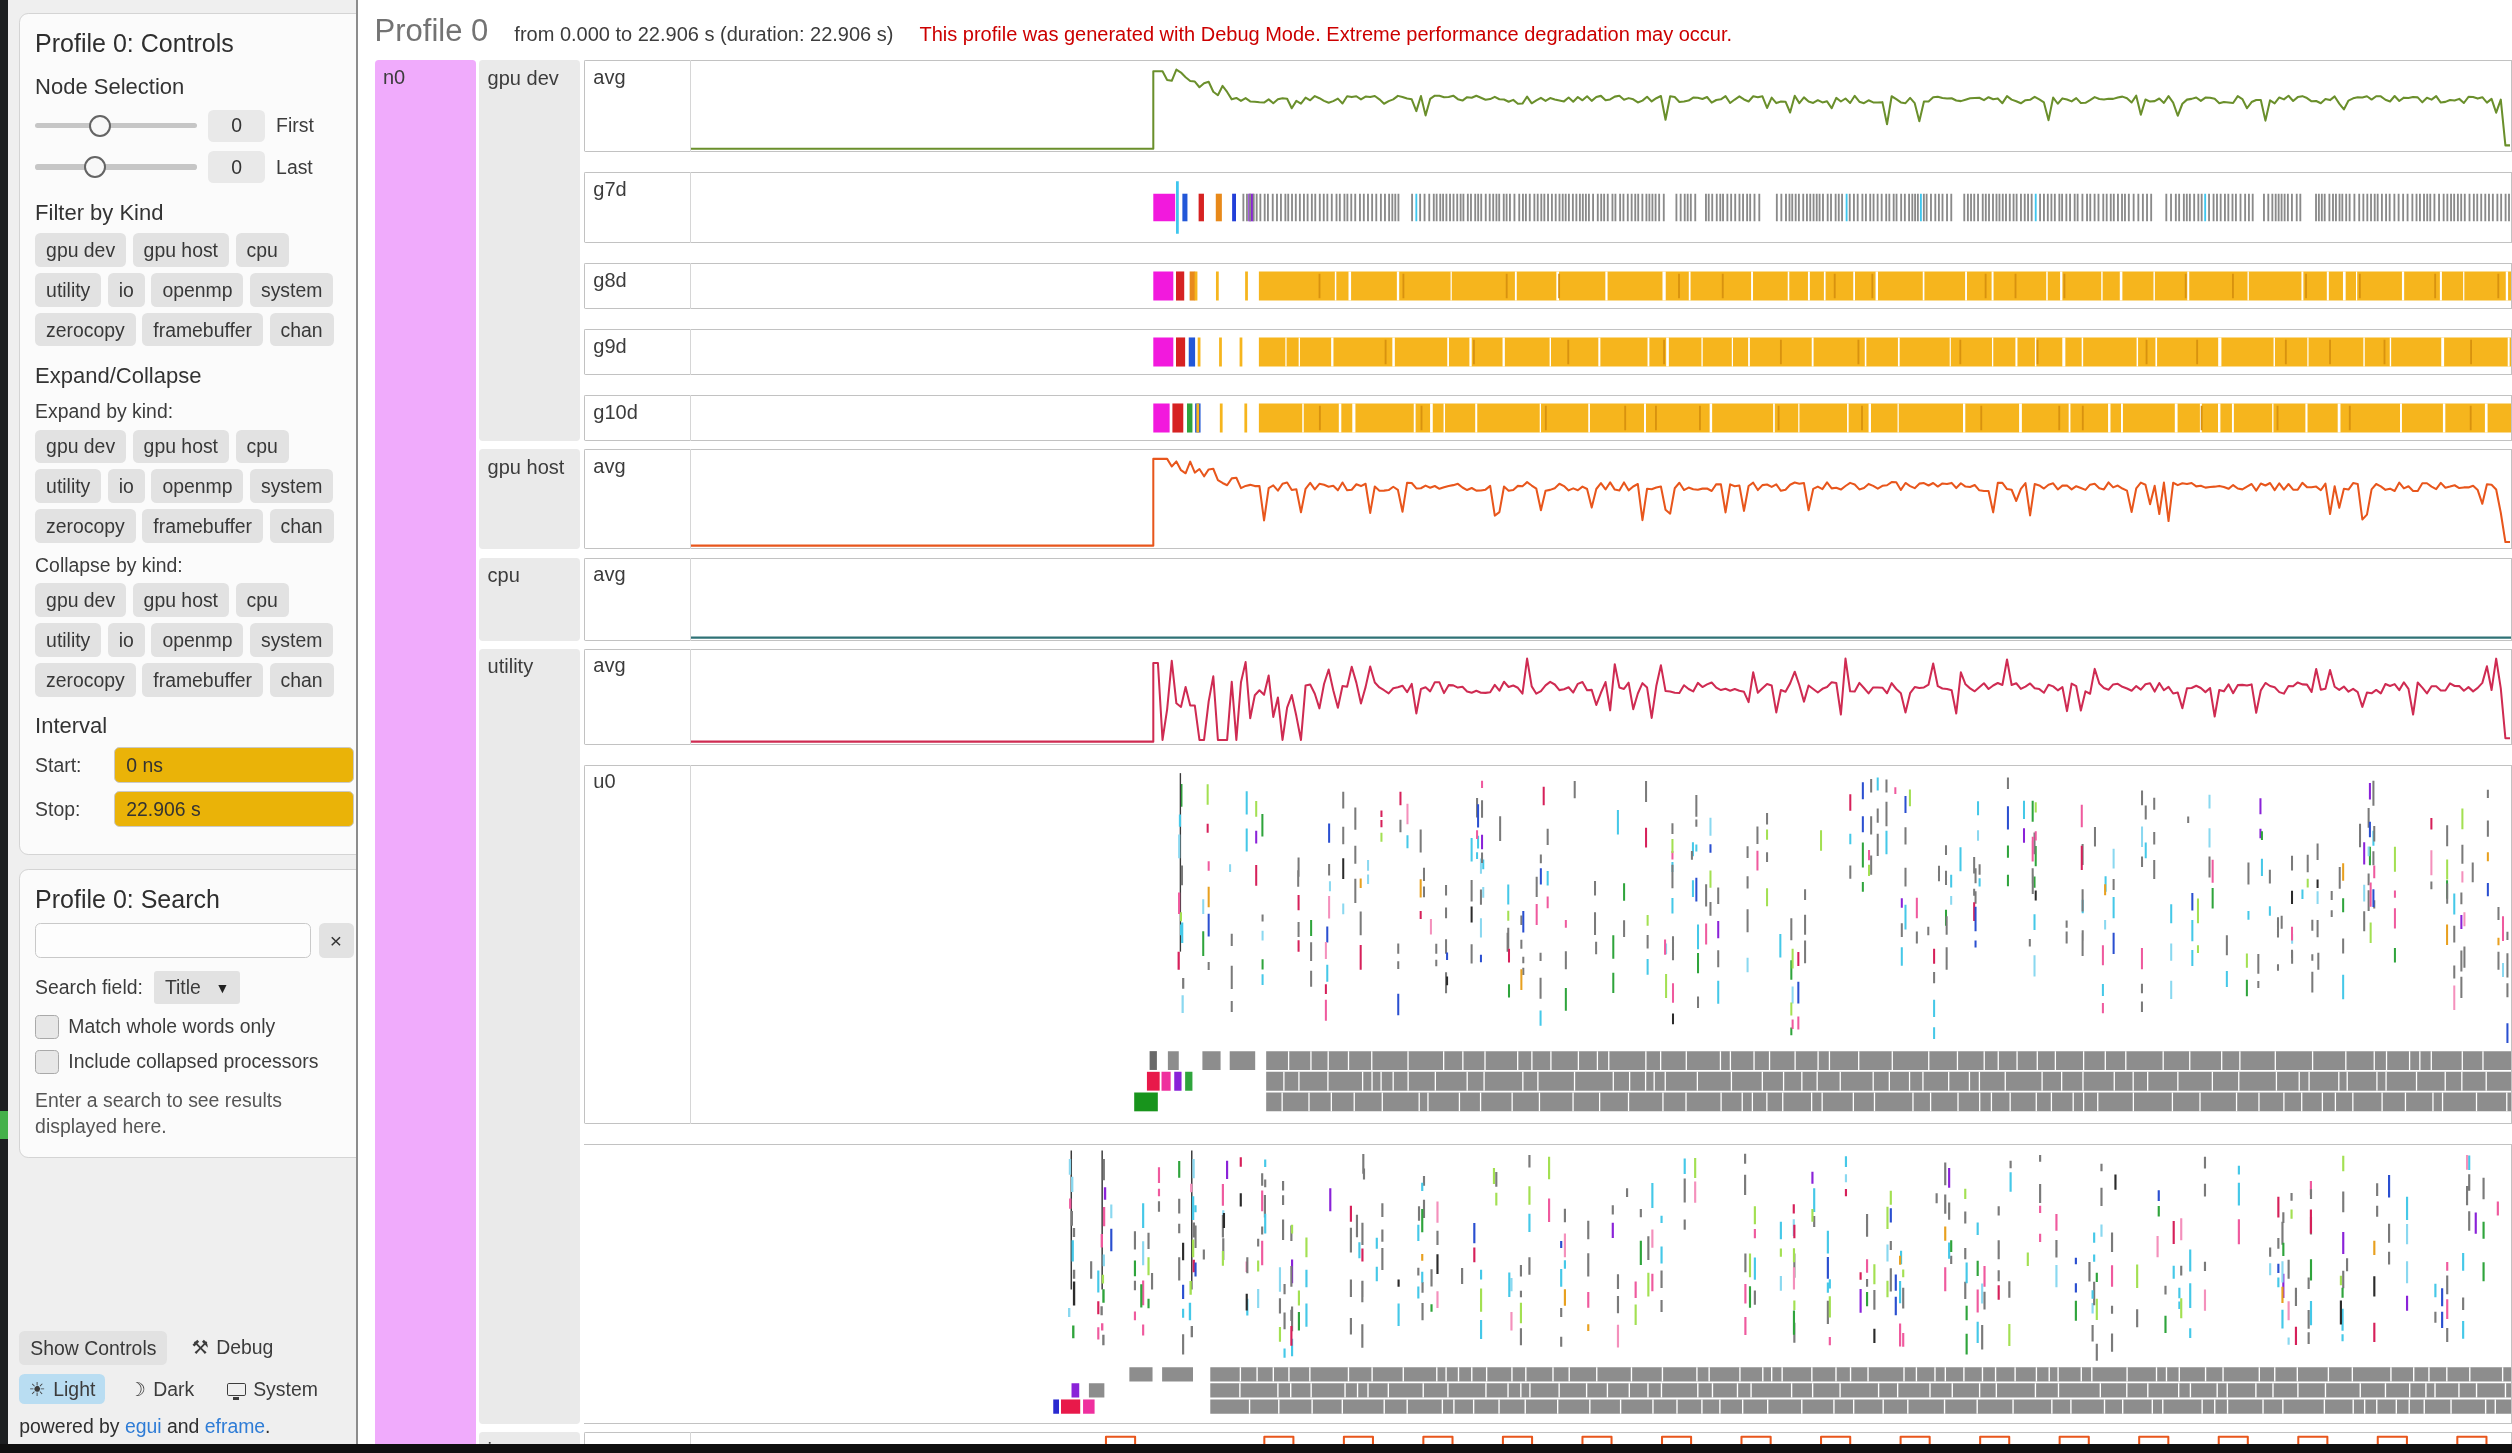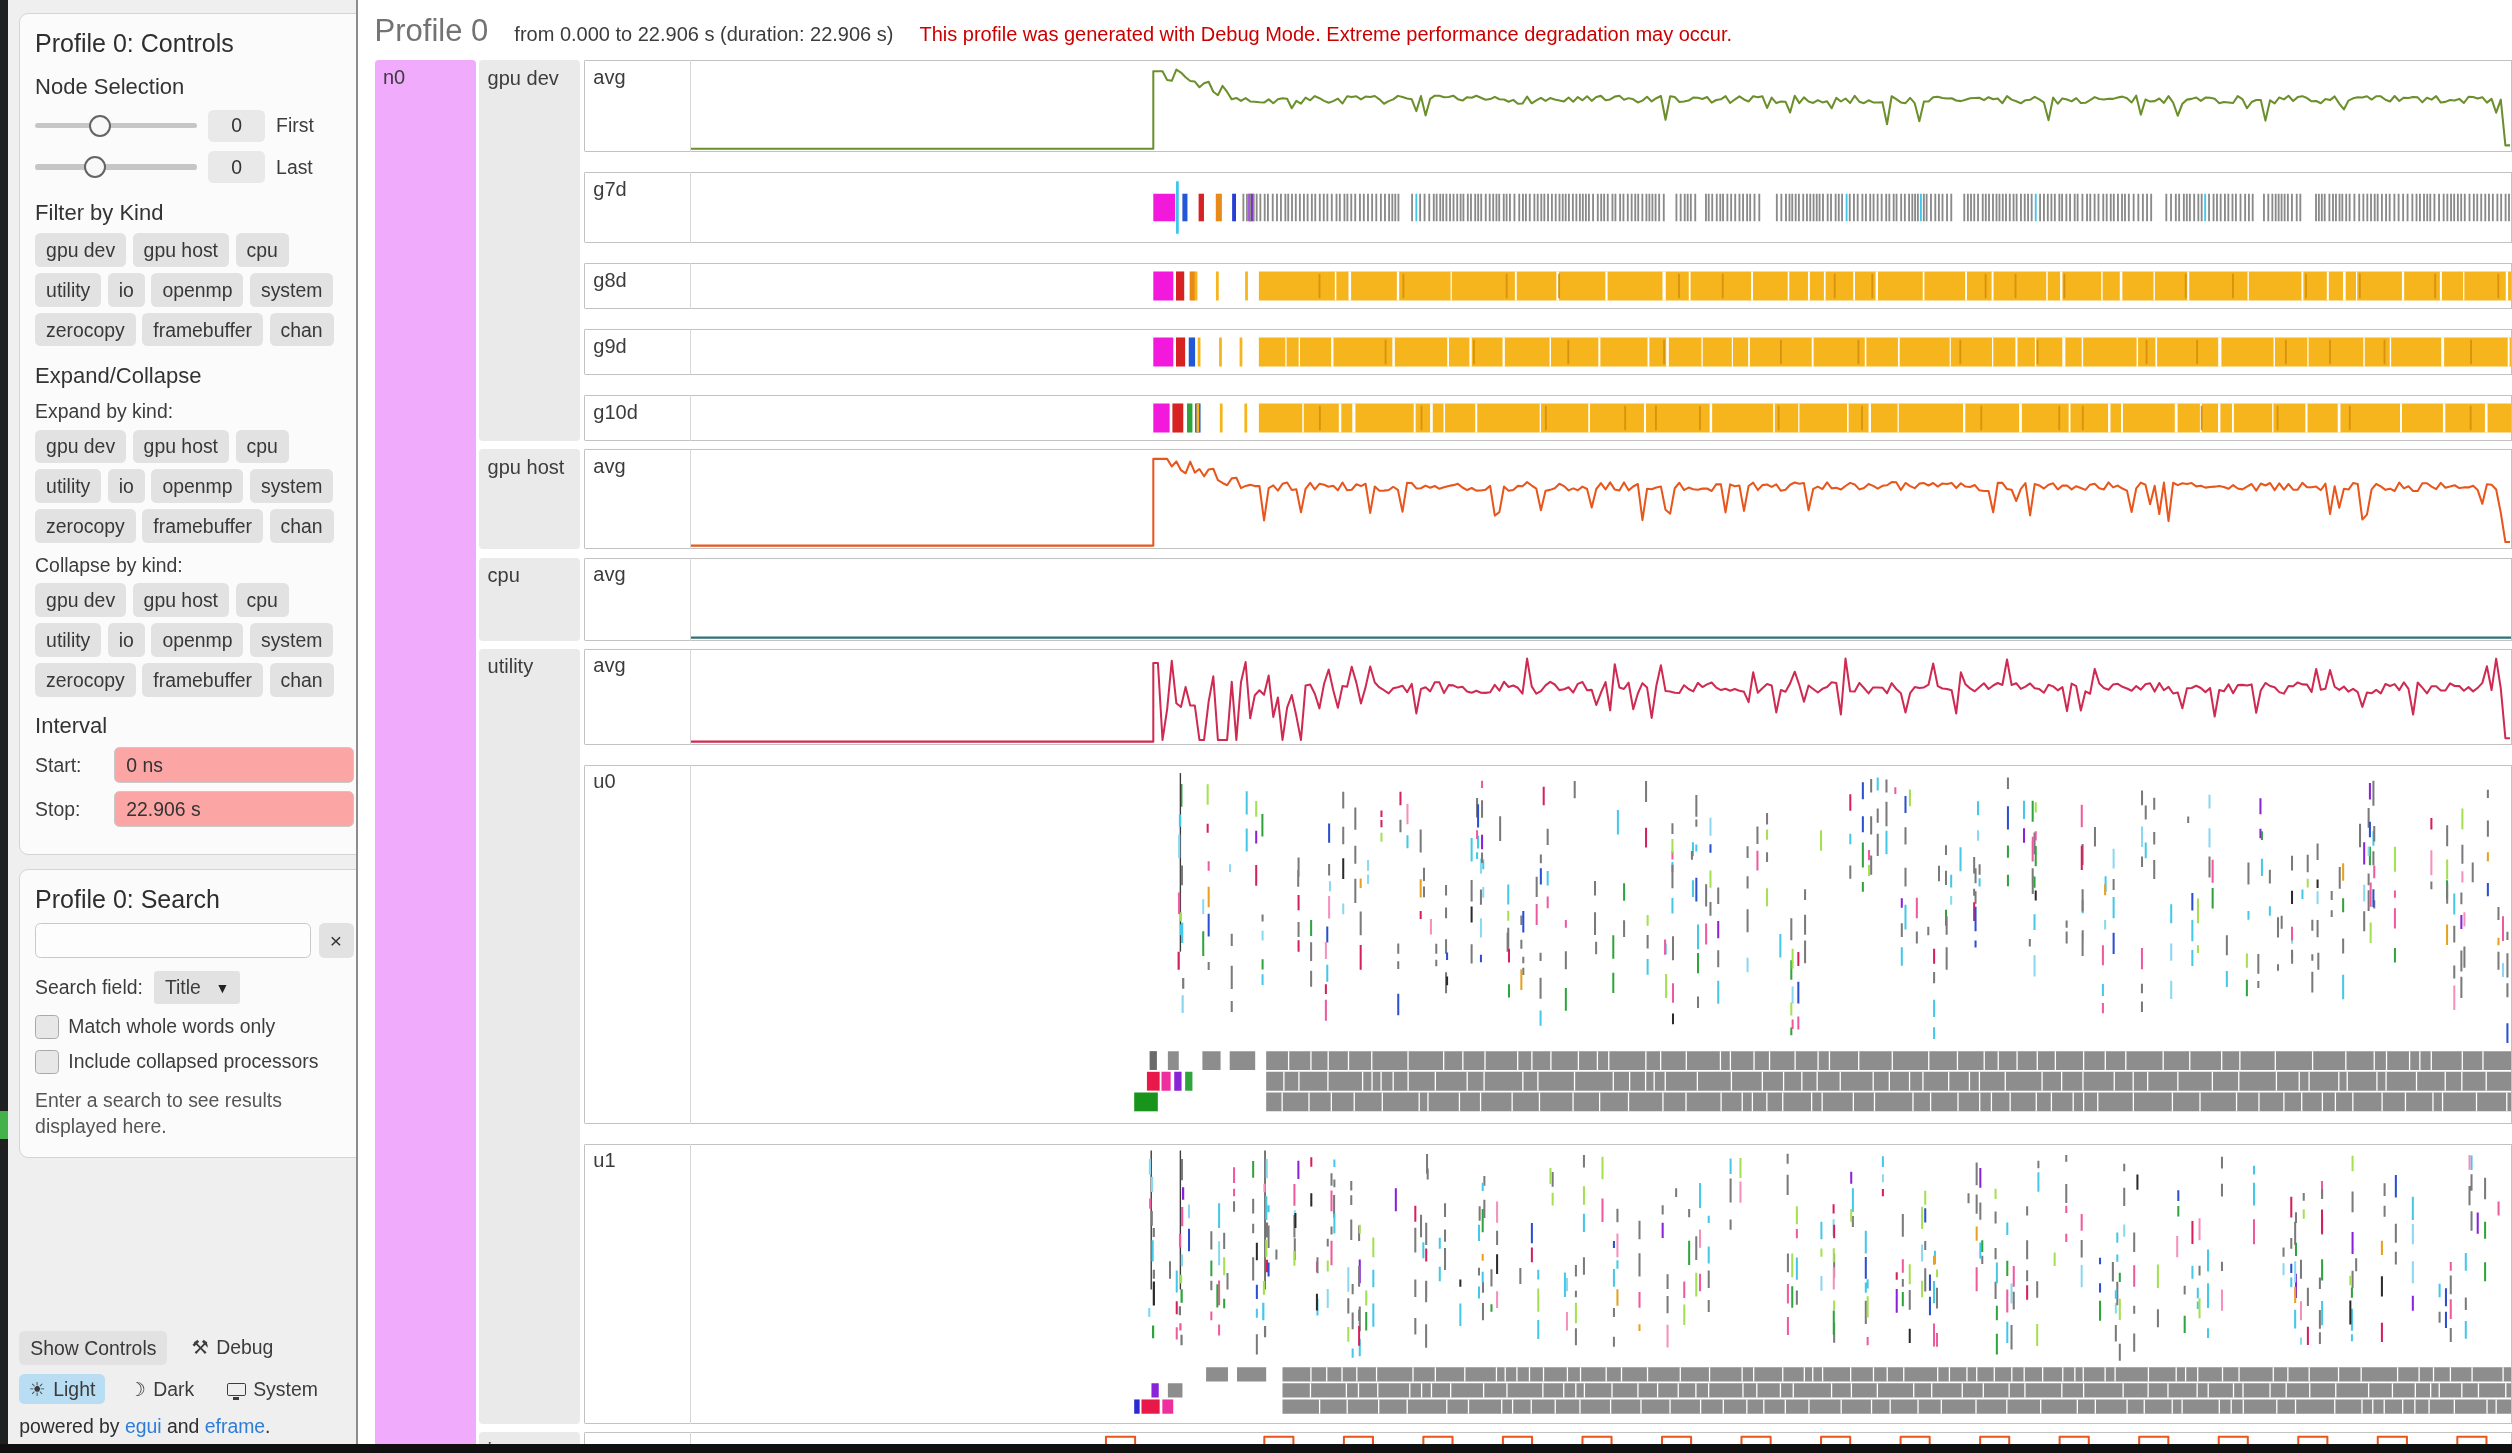--- a/index.html
+++ b/index.html
@@ -18,21 +18,21 @@
   .sub-label{font-size:19.4px;color:#3c3c3c;margin:11px 0 6.5px}
   .slider-row{display:flex;align-items:center;gap:11px;margin:9.2px 0}
   .track{position:relative;width:162px;height:5.5px;background:#c6c6c6;border-radius:2.8px}
   .knob{position:absolute;top:50%;left:40%;transform:translate(-50%,-50%);width:22px;height:22px;border-radius:50%;background:#f8f8f8;border:2.8px solid #646464}
   .dragval{min-width:57px;text-align:center;background:#e9e9e9;border-radius:5.5px;padding:4.6px 7.4px;font-size:19.4px;color:#333}
   .slider-label{font-size:19.4px}
   .btn-wrap{display:flex;flex-wrap:wrap;gap:6.5px;margin-bottom:3.7px}
   .btn{display:inline-block;background:#e2e2e2;border-radius:5.5px;padding:4.6px 11px;font-size:19.4px;color:#383838;line-height:1.25;cursor:default}
   .int-row{display:flex;align-items:center;gap:9.2px;margin:8px 0}
   .int-label{font-size:19.4px;width:70px}
-  .textinput{flex:1;background:#fca5a5;border:0.9px solid #c9c9c9;border-radius:5.5px;padding:5.5px 11px;font-size:19.4px;color:#333}
+  .textinput{flex:1;background:#eab308;border:0.9px solid #c9c9c9;border-radius:5.5px;padding:5.5px 11px;font-size:19.4px;color:#333}
   .search-row{display:flex;gap:7.4px;align-items:center;margin:5.5px 0 1.8px}
   .search-input{flex:1;background:#fdfdfd;border:0.9px solid #c9c9c9;border-radius:5.5px;padding:6.5px 11px;font-size:19.4px;min-height:35px}
   .clear-btn{background:#e2e2e2;border-radius:5.5px;width:35px;height:35px;display:flex;align-items:center;justify-content:center;font-size:21px;color:#333}
   .field-row{display:flex;align-items:center;gap:11px;margin:13px 0 5.5px}
   .dropdown{display:inline-flex;align-items:center;gap:14.8px;background:#e2e2e2;border-radius:3px;padding:4.6px 11px;font-size:19.4px}
   .dd-arrow{font-size:14px;color:#222}
   .check-row{display:flex;align-items:center;gap:9.2px;margin:11px 0}
   .checkbox{width:24px;height:24px;background:#e7e7e7;border:0.9px solid #a9a9a9;border-radius:4.6px;flex:0 0 auto}
   .check-label{font-size:19.4px}
   .hint{font-size:19.4px;color:#555;line-height:1.3;margin-top:14.8px}
@@ -335,21 +335,20 @@
                     <path d="M527.2,200.4h2.4v19.4h-2.4zM558.7,62.4h2.2v9.5h-2.2zM724.5,193.1h2.2v26.5h-2.2zM767.6,27.7h2.2v14.6h-2.2zM686.8,235.4h2.2v10.4h-2.2zM1505.8,86.1h2.2v26.1h-2.2zM1345.8,197.0h2.2v16.2h-2.2zM885.2,197.2h2.2v14.6h-2.2zM1198.7,200.5h2.2v15.1h-2.2zM657.2,139.0h2.2v16.5h-2.2zM657.2,187.8h2.2v12.6h-2.2zM1389.2,147.0h2.2v20.2h-2.2zM1033.7,66.7h2.2v21.2h-2.2zM1255.0,30.5h2.2v17.7h-2.2zM789.5,156.3h2.2v8.6h-2.2zM1884.6,56.0h2.2v12.4h-2.2zM611.3,106.7h2.2v22.5h-2.2zM747.0,47.9h2.2v7.2h-2.2zM747.0,58.3h2.2v7.7h-2.2zM922.8,22.4h2.2v19.9h-2.2z" fill="#d6205a"></path>
                     <path d="M688.3,173.0h2.2v17.3h-2.2zM1103.5,84.4h2.2v9.2h-2.2zM765.2,245.6h2.2v23.1h-2.2zM854.8,203.6h2.2v8.0h-2.2zM690.3,62.1h2.2v20.7h-2.2zM919.7,110.2h2.2v17.7h-2.2zM1625.6,136.9h2.2v18.9h-2.2zM1540.3,179.8h2.2v22.9h-2.2zM851.7,41.3h2.2v25.1h-2.2zM1967.0,277.4h2.2v21.4h-2.2zM1425.8,43.5h2.2v25.0h-2.2zM1268.6,17.6h2.2v18.3h-2.2zM1268.6,54.1h2.2v17.4h-2.2zM818.1,201.1h2.2v8.2h-2.2zM1390.7,151.8h2.2v26.5h-2.2zM1390.7,188.3h2.2v7.5h-2.2zM1818.0,60.2h2.2v16.7h-2.2zM559.8,159.3h2.2v24.7h-2.2zM1198.7,232.6h2.2v23.5h-2.2zM900.7,156.4h2.2v23.1h-2.2zM1314.8,32.3h2.2v18.3h-2.2zM1088.2,120.6h2.2v25.5h-2.2zM1821.8,133.0h2.2v19.0h-2.2zM1945.8,126.2h2.2v14.3h-2.2z" fill="#2a4fd0"></path>
                     <path d="M1103.5,112.7h2.2v18.6h-2.2zM1845.1,87.2h2.2v26.8h-2.2zM884.4,156.2h2.2v10.7h-2.2zM1035.4,160.8h2.2v11.6h-2.2zM558.7,19.6h2.2v22.1h-2.2zM1918.2,45.8h2.2v22.5h-2.2zM1062.3,78.8h2.2v14.9h-2.2zM1164.8,68.4h2.2v11.0h-2.2zM1164.8,131.9h2.2v19.4h-2.2zM1750.6,121.6h2.2v9.3h-2.2zM1631.7,142.9h2.2v26.6h-2.2zM1631.7,193.3h2.2v8.4h-2.2zM1455.9,39.2h2.2v11.0h-2.2zM1223.3,69.3h2.2v22.0h-2.2zM1319.6,25.4h2.2v17.9h-2.2zM1684.7,202.2h2.2v15.3h-2.2zM1191.1,255.1h2.2v14.0h-2.2zM1055.4,224.4h2.2v25.9h-2.2zM529.8,157.8h2.2v9.7h-2.2zM1818.8,168.9h2.2v22.1h-2.2zM1275.3,106.4h2.2v12.2h-2.2zM611.3,37.8h2.2v17.0h-2.2zM747.0,72.1h2.2v9.5h-2.2zM1192.5,197.2h2.2v21.1h-2.2zM1901.7,100.8h2.2v21.5h-2.2z" fill="#a3e052"></path>
                     <path d="M724.5,121.2h2.2v10.5h-2.2zM1957.3,185.3h2.2v8.0h-2.2zM1901.6,170.9h2.2v22.1h-2.2zM559.8,130.2h2.2v22.0h-2.2zM789.5,122.0h2.2v19.7h-2.2zM898.6,219.1h2.2v22.5h-2.2zM1789.0,105.0h2.2v18.7h-2.2zM1531.1,127.5h2.2v11.9h-2.2zM1945.8,93.0h2.2v9.6h-2.2z" fill="#e8a01f"></path>
                     <path d="M1761.3,122.3h2.2v9.3h-2.2zM705.6,99.6h2.2v22.2h-2.2zM1455.9,134.3h2.2v10.7h-2.2zM818.1,226.9h2.2v9.6h-2.2zM844.7,151.5h2.2v17.2h-2.2zM1062.9,266.9h2.2v11.5h-2.2zM1733.6,134.4h2.2v14.4h-2.2z" fill="#2b2b2b"></path>
                     <path d="M1918.2,113.4h2.2v12.2h-2.2zM690.3,140.3h2.2v24.1h-2.2zM686.8,189.7h2.2v18.4h-2.2zM775.2,40.6h2.2v22.1h-2.2zM800.6,164.9h2.2v16.9h-2.2zM1920.4,157.6h2.2v15.2h-2.2zM1909.4,236.6h2.2v26.5h-2.2zM1884.6,90.9h2.2v27.0h-2.2z" fill="#f490bc"></path>
                   </svg>
                 </div>
               </div>
               <div class="trow" style="height: 280px;">
-                <div class="row-label">u1</div>
                 <div class="plot">
                   <svg viewBox="0 0 1972 300" preserveAspectRatio="none" width="100%" height="100%">
                     <path d="M640.9,239.8h1331.1v15.4h-1331.1zM640.9,257.2h1331.1v15.4h-1331.1zM640.9,274.6h1331.1v15.4h-1331.1zM516.7,257.2h15.8v15.4h-15.8zM558.1,239.8h23.7v15.4h-23.7zM591.6,239.8h31.6v15.4h-31.6z" fill="#8d8d8d"></path>
                     <path d="M671.0,239.8h1.4v15.4h-1.4zM688.1,239.8h1.4v15.4h-1.4zM704.7,239.8h1.4v15.4h-1.4zM720.7,239.8h1.4v15.4h-1.4zM742.1,239.8h1.4v15.4h-1.4zM781.6,239.8h1.4v15.4h-1.4zM805.8,239.8h1.4v15.4h-1.4zM837.7,239.8h1.4v15.4h-1.4zM872.0,239.8h1.4v15.4h-1.4zM881.5,239.8h1.4v15.4h-1.4zM894.2,239.8h1.4v15.4h-1.4zM907.8,239.8h1.4v15.4h-1.4zM923.0,239.8h1.4v15.4h-1.4zM948.9,239.8h1.4v15.4h-1.4zM963.1,239.8h1.4v15.4h-1.4zM990.9,239.8h1.4v15.4h-1.4zM1007.5,239.8h1.4v15.4h-1.4zM1035.7,239.8h1.4v15.4h-1.4zM1071.2,239.8h1.4v15.4h-1.4zM1102.9,239.8h1.4v15.4h-1.4zM1138.2,239.8h1.4v15.4h-1.4zM1150.7,239.8h1.4v15.4h-1.4zM1182.2,239.8h1.4v15.4h-1.4zM1205.6,239.8h1.4v15.4h-1.4zM1214.7,239.8h1.4v15.4h-1.4zM1225.4,239.8h1.4v15.4h-1.4zM1255.8,239.8h1.4v15.4h-1.4zM1280.5,239.8h1.4v15.4h-1.4zM1295.4,239.8h1.4v15.4h-1.4zM1313.3,239.8h1.4v15.4h-1.4zM1350.1,239.8h1.4v15.4h-1.4zM1362.8,239.8h1.4v15.4h-1.4zM1381.8,239.8h1.4v15.4h-1.4zM1392.4,239.8h1.4v15.4h-1.4zM1411.4,239.8h1.4v15.4h-1.4zM1430.4,239.8h1.4v15.4h-1.4zM1443.8,239.8h1.4v15.4h-1.4zM1463.8,239.8h1.4v15.4h-1.4zM1485.6,239.8h1.4v15.4h-1.4zM1498.7,239.8h1.4v15.4h-1.4zM1507.8,239.8h1.4v15.4h-1.4zM1531.5,239.8h1.4v15.4h-1.4zM1542.3,239.8h1.4v15.4h-1.4zM1578.4,239.8h1.4v15.4h-1.4zM1608.5,239.8h1.4v15.4h-1.4zM1618.7,239.8h1.4v15.4h-1.4zM1631.8,239.8h1.4v15.4h-1.4zM1658.7,239.8h1.4v15.4h-1.4zM1676.6,239.8h1.4v15.4h-1.4zM1713.7,239.8h1.4v15.4h-1.4zM1729.5,239.8h1.4v15.4h-1.4zM1752.6,239.8h1.4v15.4h-1.4zM1784.4,239.8h1.4v15.4h-1.4zM1808.9,239.8h1.4v15.4h-1.4zM1848.4,239.8h1.4v15.4h-1.4zM1871.7,239.8h1.4v15.4h-1.4zM1887.3,239.8h1.4v15.4h-1.4zM1905.6,239.8h1.4v15.4h-1.4zM1929.1,239.8h1.4v15.4h-1.4zM1962.7,239.8h1.4v15.4h-1.4zM1989.5,239.8h1.4v15.4h-1.4zM670.5,257.2h1.4v15.4h-1.4zM709.4,257.2h1.4v15.4h-1.4zM722.5,257.2h1.4v15.4h-1.4zM743.4,257.2h1.4v15.4h-1.4zM778.1,257.2h1.4v15.4h-1.4zM790.9,257.2h1.4v15.4h-1.4zM801.6,257.2h1.4v15.4h-1.4zM822.4,257.2h1.4v15.4h-1.4zM858.1,257.2h1.4v15.4h-1.4zM883.4,257.2h1.4v15.4h-1.4zM922.3,257.2h1.4v15.4h-1.4zM944.9,257.2h1.4v15.4h-1.4zM958.0,257.2h1.4v15.4h-1.4zM967.3,257.2h1.4v15.4h-1.4zM997.2,257.2h1.4v15.4h-1.4zM1025.3,257.2h1.4v15.4h-1.4zM1046.6,257.2h1.4v15.4h-1.4zM1069.0,257.2h1.4v15.4h-1.4zM1088.1,257.2h1.4v15.4h-1.4zM1101.9,257.2h1.4v15.4h-1.4zM1139.1,257.2h1.4v15.4h-1.4zM1154.1,257.2h1.4v15.4h-1.4zM1179.7,257.2h1.4v15.4h-1.4zM1193.6,257.2h1.4v15.4h-1.4zM1235.1,257.2h1.4v15.4h-1.4zM1256.6,257.2h1.4v15.4h-1.4zM1284.7,257.2h1.4v15.4h-1.4zM1324.1,257.2h1.4v15.4h-1.4zM1343.6,257.2h1.4v15.4h-1.4zM1376.7,257.2h1.4v15.4h-1.4zM1399.5,257.2h1.4v15.4h-1.4zM1427.5,257.2h1.4v15.4h-1.4zM1444.6,257.2h1.4v15.4h-1.4zM1484.6,257.2h1.4v15.4h-1.4zM1508.2,257.2h1.4v15.4h-1.4zM1551.0,257.2h1.4v15.4h-1.4zM1578.1,257.2h1.4v15.4h-1.4zM1599.6,257.2h1.4v15.4h-1.4zM1631.2,257.2h1.4v15.4h-1.4zM1643.2,257.2h1.4v15.4h-1.4zM1670.6,257.2h1.4v15.4h-1.4zM1680.9,257.2h1.4v15.4h-1.4zM1710.2,257.2h1.4v15.4h-1.4zM1727.7,257.2h1.4v15.4h-1.4zM1753.2,257.2h1.4v15.4h-1.4zM1781.4,257.2h1.4v15.4h-1.4zM1817.0,257.2h1.4v15.4h-1.4zM1842.8,257.2h1.4v15.4h-1.4zM1867.6,257.2h1.4v15.4h-1.4zM1884.2,257.2h1.4v15.4h-1.4zM1893.5,257.2h1.4v15.4h-1.4zM1918.0,257.2h1.4v15.4h-1.4zM1936.0,257.2h1.4v15.4h-1.4zM1965.6,257.2h1.4v15.4h-1.4zM1989.1,257.2h1.4v15.4h-1.4zM680.4,274.6h1.4v15.4h-1.4zM710.3,274.6h1.4v15.4h-1.4zM744.4,274.6h1.4v15.4h-1.4zM775.3,274.6h1.4v15.4h-1.4zM818.2,274.6h1.4v15.4h-1.4zM841.7,274.6h1.4v15.4h-1.4zM877.7,274.6h1.4v15.4h-1.4zM889.5,274.6h1.4v15.4h-1.4zM909.7,274.6h1.4v15.4h-1.4zM935.7,274.6h1.4v15.4h-1.4zM962.5,274.6h1.4v15.4h-1.4zM995.7,274.6h1.4v15.4h-1.4zM1028.6,274.6h1.4v15.4h-1.4zM1060.1,274.6h1.4v15.4h-1.4zM1093.2,274.6h1.4v15.4h-1.4zM1117.8,274.6h1.4v15.4h-1.4zM1143.3,274.6h1.4v15.4h-1.4zM1161.7,274.6h1.4v15.4h-1.4zM1185.0,274.6h1.4v15.4h-1.4zM1210.6,274.6h1.4v15.4h-1.4zM1245.5,274.6h1.4v15.4h-1.4zM1278.4,274.6h1.4v15.4h-1.4zM1298.6,274.6h1.4v15.4h-1.4zM1328.8,274.6h1.4v15.4h-1.4zM1354.0,274.6h1.4v15.4h-1.4zM1391.6,274.6h1.4v15.4h-1.4zM1425.0,274.6h1.4v15.4h-1.4zM1461.7,274.6h1.4v15.4h-1.4zM1501.4,274.6h1.4v15.4h-1.4zM1520.9,274.6h1.4v15.4h-1.4zM1555.3,274.6h1.4v15.4h-1.4zM1573.9,274.6h1.4v15.4h-1.4zM1604.2,274.6h1.4v15.4h-1.4zM1614.9,274.6h1.4v15.4h-1.4zM1655.2,274.6h1.4v15.4h-1.4zM1668.1,274.6h1.4v15.4h-1.4zM1681.2,274.6h1.4v15.4h-1.4zM1717.5,274.6h1.4v15.4h-1.4zM1737.8,274.6h1.4v15.4h-1.4zM1780.3,274.6h1.4v15.4h-1.4zM1809.8,274.6h1.4v15.4h-1.4zM1821.5,274.6h1.4v15.4h-1.4zM1833.9,274.6h1.4v15.4h-1.4zM1853.9,274.6h1.4v15.4h-1.4zM1867.1,274.6h1.4v15.4h-1.4zM1882.5,274.6h1.4v15.4h-1.4zM1909.9,274.6h1.4v15.4h-1.4zM1945.3,274.6h1.4v15.4h-1.4zM1955.2,274.6h1.4v15.4h-1.4zM1982.3,274.6h1.4v15.4h-1.4z" fill="#ffffff"></path>
                     <path d="M480.2,274.6h5.9v15.4h-5.9z" fill="#2a2ad0"></path>
                     <path d="M488.1,274.6h19.7v15.4h-19.7z" fill="#e8194a"></path>
                     <path d="M510.7,274.6h11.8v15.4h-11.8z" fill="#ef2f9e"></path>
                     <path d="M498.9,257.2h7.9v15.4h-7.9zM532.0,45.5h2.4v13.5h-2.4zM1256.0,28.9h2.2v12.9h-2.2zM723.5,123.6h2.2v25.7h-2.2zM1934.8,72.8h2.2v22.9h-2.2zM1864.5,162.7h2.2v16.3h-2.2zM1305.3,155.3h2.2v25.7h-2.2zM1737.9,139.0h2.2v26.2h-2.2zM762.6,46.7h2.2v24.8h-2.2zM1799.2,94.0h2.2v23.6h-2.2zM1051.7,83.8h2.2v16.5h-2.2zM657.0,17.0h2.2v19.6h-2.2zM1395.9,24.7h2.2v21.4h-2.2z" fill="#8a22d8"></path>
                     <path d="M497.9,6.0h1.5v150.0h-1.5zM529.5,6.0h1.5v150.0h-1.5zM621.2,6.0h1.5v150.0h-1.5z" fill="#3a3a3a"></path>
                     <path d="M496.1,15.0h2.4v17.1h-2.4zM498.4,34.2h2.4v16.5h-2.4zM495.3,175.9h2.4v9.6h-2.4zM530.7,118.3h2.4v12.6h-2.4zM622.6,15.0h2.4v20.9h-2.4zM1505.7,129.6h2.2v24.0h-2.2zM688.8,155.3h2.2v20.6h-2.2zM1542.7,170.4h2.2v11.4h-2.2zM1551.8,85.8h2.2v13.1h-2.2zM1223.7,141.4h2.2v15.9h-2.2zM1864.5,85.2h2.2v21.9h-2.2zM1864.5,125.5h2.2v23.8h-2.2zM1737.0,125.4h2.2v23.1h-2.2zM538.5,64.2h2.2v14.8h-2.2zM948.0,143.6h2.2v14.2h-2.2zM1724.4,127.5h2.2v13.0h-2.2zM711.1,131.8h2.2v26.5h-2.2zM1290.3,31.5h2.2v8.8h-2.2zM1332.8,107.4h2.2v18.2h-2.2zM1743.3,207.6h2.2v8.0h-2.2zM1429.7,149.5h2.2v21.5h-2.2zM571.1,104.0h2.2v25.8h-2.2zM1236.9,80.1h2.2v18.0h-2.2zM653.1,70.3h2.2v15.5h-2.2z" fill="#8ad8f0"></path>

